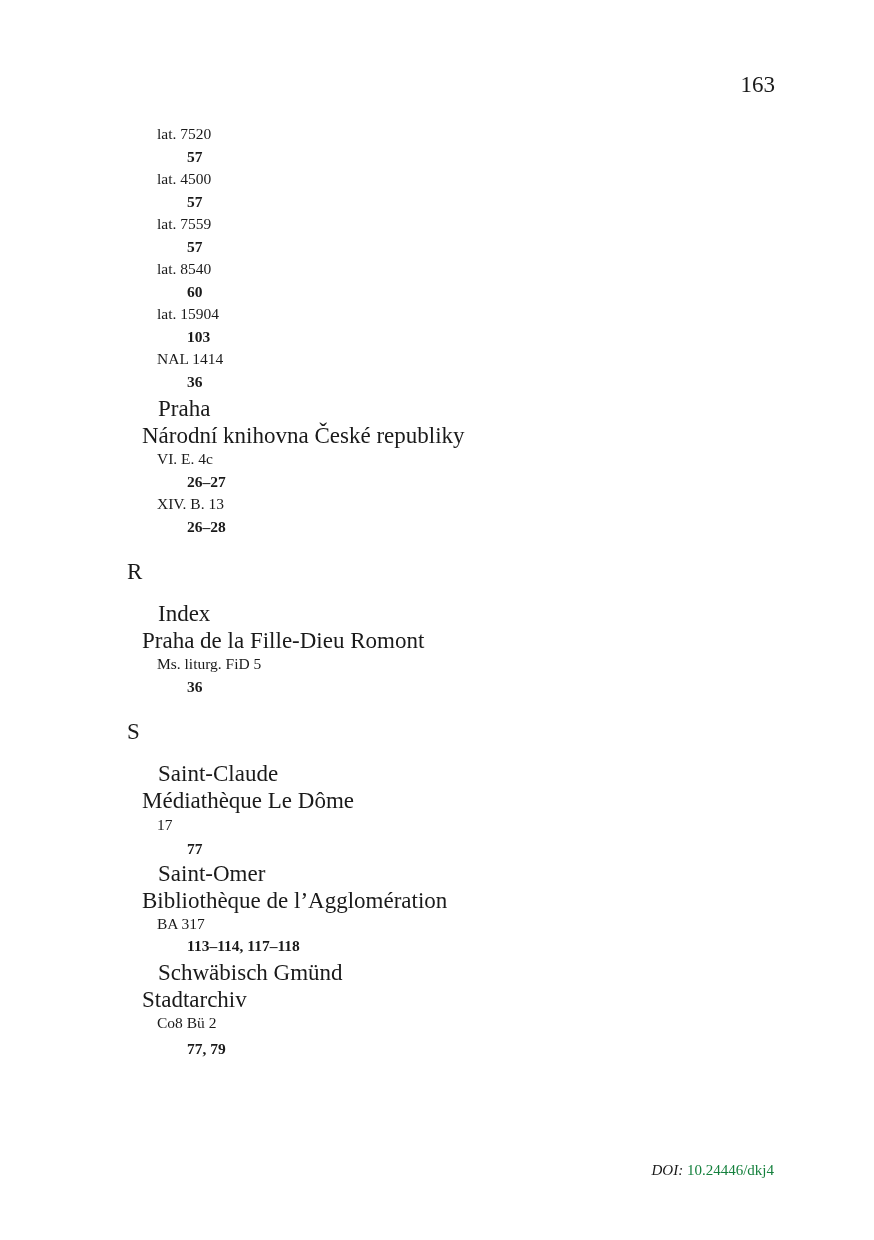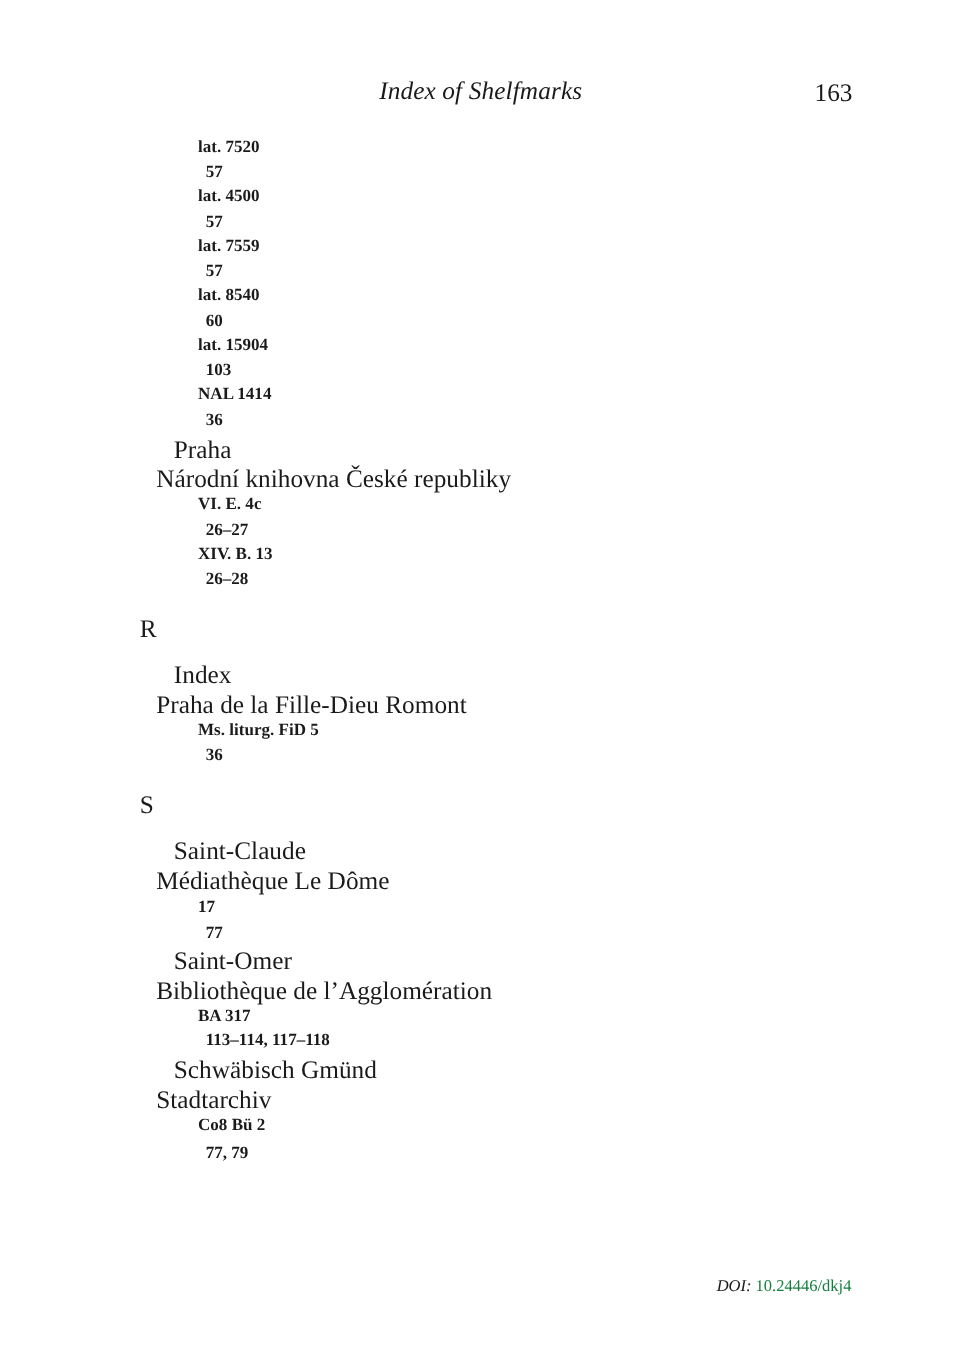--- a/index.html
+++ b/index.html
@@ -52,22 +52,21 @@
       font-size: 23px;
       margin-left: 31px;
     }
     .l-inst {
       left: 142px;
       font-size: 23px;
     }
     .l-shelf {
       left: 157px;
       font-size: 15.5px;
-      font-weight: bold;
-      margin-left: 23px;
+      font-weight: normal;
     }
     .l-pages {
       left: 187px;
       font-size: 15.5px;
       font-weight: bold;
       text-align: center;
     }
     .doi {
       position: absolute;
       top: 1162px;
@@ -83,21 +82,20 @@
     .doi-link {
       color: #15803d;
       cursor: pointer;
       text-align: right;
     }
   </style>
 </head>
 <body>
 
 <div class="running-head">
-  <div class="running-title">Index of Shelfmarks</div>
   <div class="page-number">163</div>
 </div>
 
 <div>
 
   <div class="line l-shelf" style="top:126px">lat. 7520</div>
   <div class="line l-pages" style="top:149px">57</div>
   <div class="line l-shelf" style="top:171px">lat. 4500</div>
   <div class="line l-pages" style="top:194px">57</div>
   <div class="line l-shelf" style="top:216px">lat. 7559</div>

